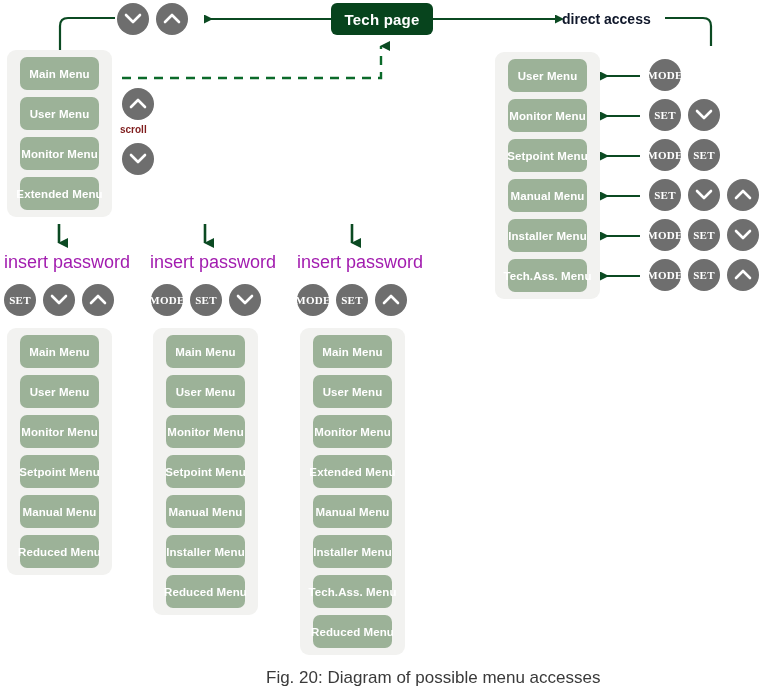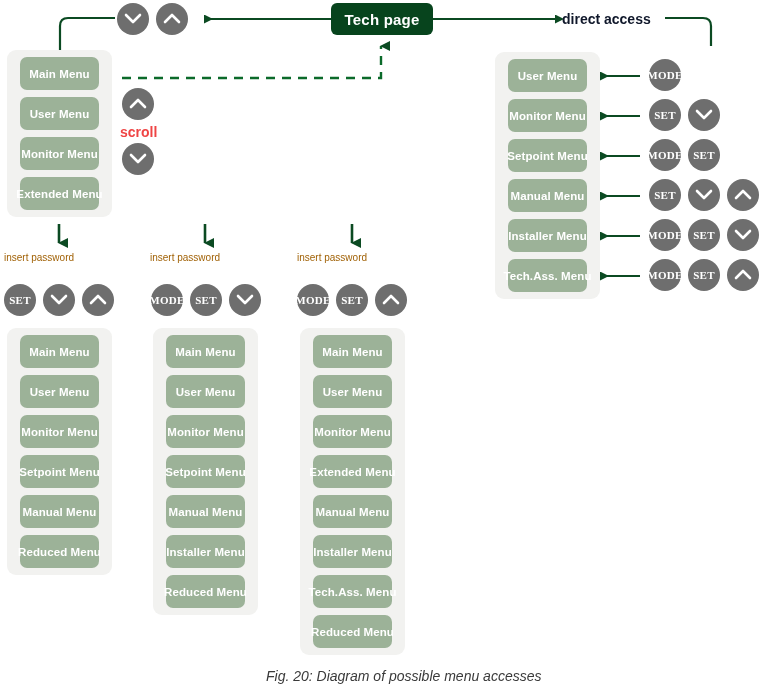--- a/index.html
+++ b/index.html
@@ -60,35 +60,34 @@
 
   
   .glabel{
     position:absolute;
     color:#0f172a;
     font-size:14px;font-weight:bold;
     white-space:nowrap;
   }
   .pwlabel{
     position:absolute;
-    color:#a16207;
-    font-size:10px;
+    color:#a21caf;
+    font-size:18px;
     white-space:nowrap;
   }
   .scrolllabel{
     position:absolute;
-    color:#ef4444;
-    font-size:14px;font-weight:bold;
+    color:#7f1d1d;
+    font-size:10px;font-weight:bold;
     white-space:nowrap;
   }
   .caption{
     position:absolute;
     color:#3a3a3a;
-    font-size:14px;
-    font-style:italic;
+    font-size:17px;
     white-space:nowrap;
   }
   svg{display:block;overflow:visible;}
 </style>
 </head>
 <body>
 
 <svg class="abs" style="left:0;top:0;width:766px;height:691px;pointer-events:none;">
   <defs>
     <marker id="ahL" markerWidth="9" markerHeight="9" refX="8" refY="4.5" orient="auto" markerUnits="userSpaceOnUse">

